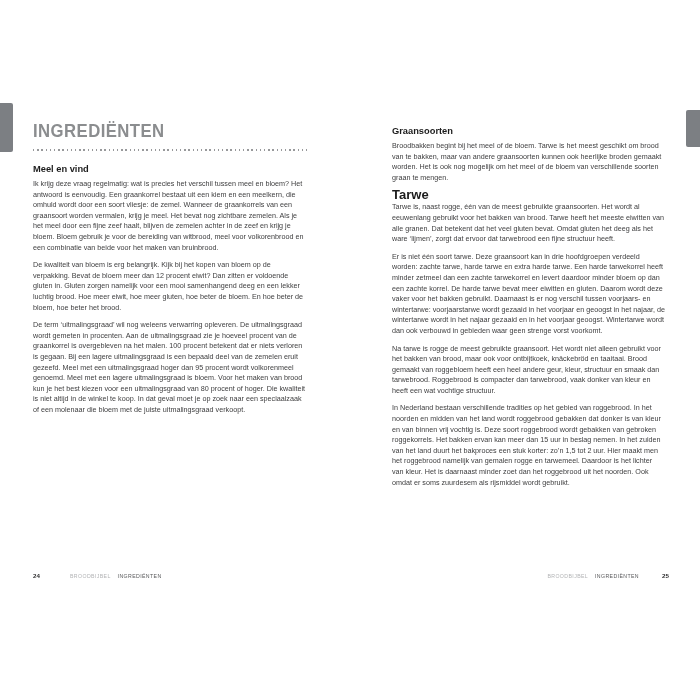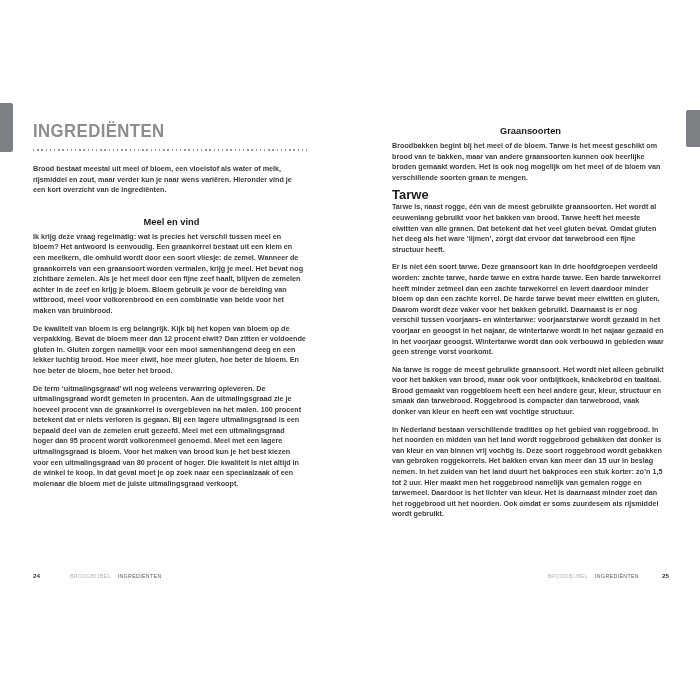--- a/index.html
+++ b/index.html
@@ -27,23 +27,23 @@
     font-weight:700; font-size:19px; line-height:17px;
     color:#8b8d8f; letter-spacing:.5px;
     margin:0 0 10px 0;
     transform:scaleX(.88); transform-origin:0 50%;
     white-space:nowrap;
   }
   .rule {
     height:2px; margin:0 0 13px 0;
     background:repeating-linear-gradient(to right, #98999b 0 1.4px, transparent 1.4px 4.2px);
   }
-  .col p { margin:0 4px 7px 0;font-weight:bold; }
+  .col p { margin:0 4px 7px 0; }
   p.intro-left { margin-bottom:21px; }
-  h2.section { font-size:9.3px; line-height:11px; color:#1c1c1c; margin:0 0 4px 0; font-weight:700;text-align:center; }
+  h2.section { font-size:9.3px; line-height:11px; color:#1c1c1c; margin:0 0 4px 0; font-weight:700; }
   h3.sub     { font-size:13px; line-height:9px;  color:#1c1c1c; margin:5px 0 3px 0; font-weight:700; }
 
   
   .footer { position:absolute; top:573px; width:277px; height:10px;
             font-size:5.2px; letter-spacing:.4px; color:#58595b; }
   .footer-left  { left:33px; }
   .footer-right { left:392px; }
   .folio { font-size:6.2px; letter-spacing:0; color:#2e2e30; font-weight:700; }
   .footer-left  .folio   { position:absolute; left:0;  top:-1px; }
   .footer-left  .running { position:absolute; left:37px; top:0; white-space:nowrap; }
@@ -56,21 +56,20 @@
 <body>
 
 <div>
 
   <div class="tab tab-left"></div>
   <div class="tab tab-right"></div>
 
   <div class="col col-left">
     <h1 class="chapter">INGREDIËNTEN</h1>
     <div class="rule"></div>
-    <p class="intro-left">Brood bestaat meestal uit meel of bloem, een vloeistof als water of melk, rijsmiddel en zout, maar verder kun je naar wens variëren. Hieronder vind je een kort overzicht van de ingrediënten.</p>
     <h2 class="section">Meel en vind</h2>
     <p>Ik krijg deze vraag regelmatig: wat is precies het verschil tussen meel en bloem? Het antwoord is eenvoudig. Een graankorrel bestaat uit een kiem en een meelkern, die omhuld wordt door een soort vliesje: de zemel. Wanneer de graankorrels van een graansoort worden vermalen, krijg je meel. Het bevat nog zichtbare zemelen. Als je het meel door een fijne zeef haalt, blijven de zemelen achter in de zeef en krijg je bloem. Bloem gebruik je voor de bereiding van witbrood, meel voor volkorenbrood en een combinatie van beide voor het maken van bruinbrood.</p>
     <p>De kwaliteit van bloem is erg belangrijk. Kijk bij het kopen van bloem op de verpakking. Bevat de bloem meer dan 12 procent eiwit? Dan zitten er voldoende gluten in. Gluten zorgen namelijk voor een mooi samenhangend deeg en een lekker luchtig brood. Hoe meer eiwit, hoe meer gluten, hoe beter de bloem. En hoe beter de bloem, hoe beter het brood.</p>
     <p>De term ‘uitmalingsgraad’ wil nog weleens verwarring opleveren. De uitmalingsgraad wordt gemeten in procenten. Aan de uitmalingsgraad zie je hoeveel procent van de graankorrel is overgebleven na het malen. 100 procent betekent dat er niets verloren is gegaan. Bij een lagere uitmalingsgraad is een bepaald deel van de zemelen eruit gezeefd. Meel met een uitmalingsgraad hoger dan 95 procent wordt volkorenmeel genoemd. Meel met een lagere uitmalingsgraad is bloem. Voor het maken van brood kun je het best kiezen voor een uitmalingsgraad van 80 procent of hoger. Die kwaliteit is niet altijd in de winkel te koop. In dat geval moet je op zoek naar een speciaalzaak of een molenaar die bloem met de juiste uitmalingsgraad verkoopt.</p>
   </div>
 
   <div class="footer footer-left">
     <span class="folio">24</span>
     <span class="running">
       <span class="book-name">BROODBIJBEL</span>

